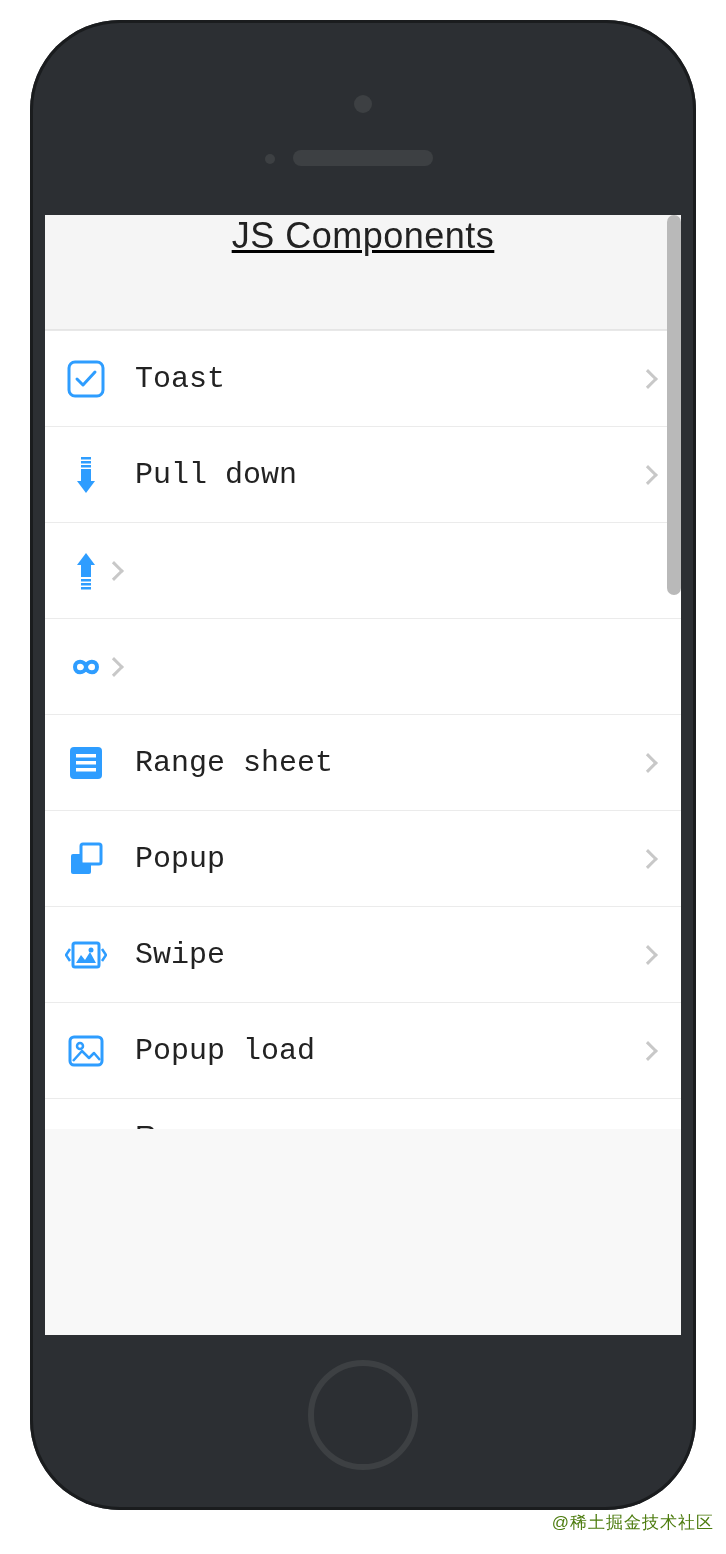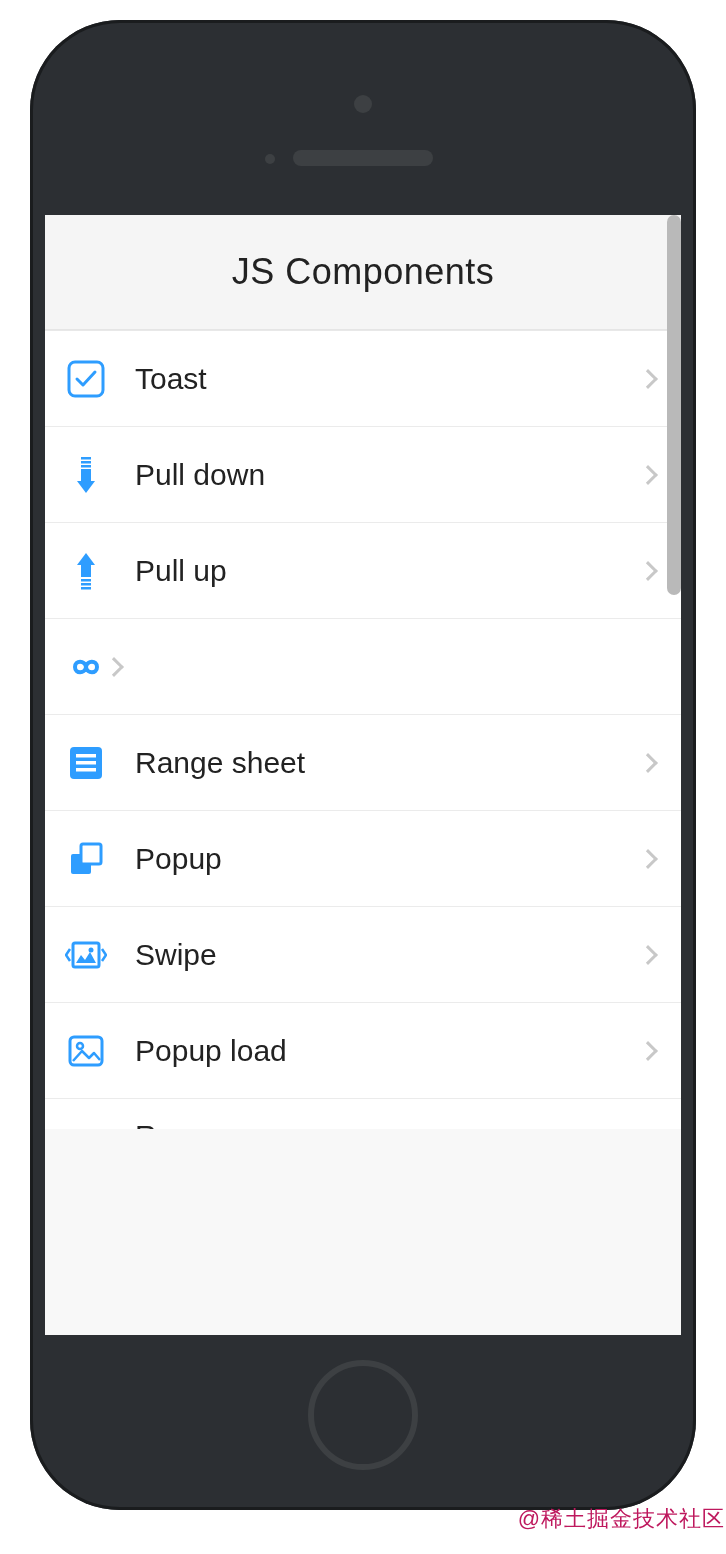--- a/index.html
+++ b/index.html
@@ -65,42 +65,44 @@
     top: 195px;
     left: 15px;
     right: 15px;
     bottom: 175px;
     background: #f8f8f8;
     overflow: hidden;
   }
   .header {
     height: 115px;
     display: flex;
-    align-items: center;
+    align-items: flex-start;
     justify-content: center;
     border-bottom: 1px solid #e5e5e5;
     background: #f5f5f5;
+    text-decoration: underline;
   }
   .header-title {
     font-size: 36px;
     font-weight: 400;
     color: #222;
     letter-spacing: 0.5px;
   }
   .list {
     background: #fff;
     border-top: 1px solid #e8e8e8;
   }
   .list-item {
     display: flex;
     align-items: center;
     height: 96px;
     padding: 0 20px;
     border-bottom: 1px solid #ebebeb;
     cursor: pointer;
+    font-family: Liberation Mono, monospace;
   }
   .icon-wrap {
     width: 42px;
     height: 42px;
     display: flex;
     align-items: center;
     justify-content: center;
     flex-shrink: 0;
   }
   .item-label {
@@ -124,23 +126,23 @@
     top: 0;
     right: 0;
     width: 14px;
     height: 380px;
     background: #b9b9b9;
     border-radius: 7px;
   }
   .watermark {
     position: absolute;
     bottom: 20px;
-    right: 1px;
-    font-size: 22px;
-    color: #be185d;
+    right: 12px;
+    font-size: 17px;
+    color: #4d7c0f;
     letter-spacing: 1px;
   }
   .partial {
     display: flex;
     align-items: flex-start;
     height: 30px;
     padding: 0 20px;
     overflow: hidden;
   }
   .partial .item-label { margin-top: 20px; }
@@ -192,21 +194,20 @@
       <div class="list-item">
         <span class="icon-wrap">
           <svg width="38" height="40" viewBox="0 0 38 40">
             <path d="M10 14 L19 2 L28 14 Z" fill="#2e9dff"></path>
             <rect x="14" y="14" width="10" height="12" fill="#2e9dff"></rect>
             <rect x="14" y="28" width="10" height="2.5" fill="#2e9dff"></rect>
             <rect x="14" y="32" width="10" height="2.5" fill="#2e9dff"></rect>
             <rect x="14" y="36" width="10" height="2.5" fill="#2e9dff"></rect>
           </svg>
         </span>
-        <span class="item-label">Pull up</span>
         <span class="chevron"></span>
       </div>
 
       <div class="list-item">
         <span class="icon-wrap">
           <svg width="42" height="24" viewBox="0 0 42 24">
               <path d="M10 12 C10 5, 20 5, 21 12 C22 19, 32 19, 32 12 C32 5, 22 5, 21 12 C20 19, 10 19, 10 12 Z" fill="none" stroke="#2e9dff" stroke-width="4" stroke-linecap="round"></path>
             </svg>
         </span>
         <span class="chevron"></span>

